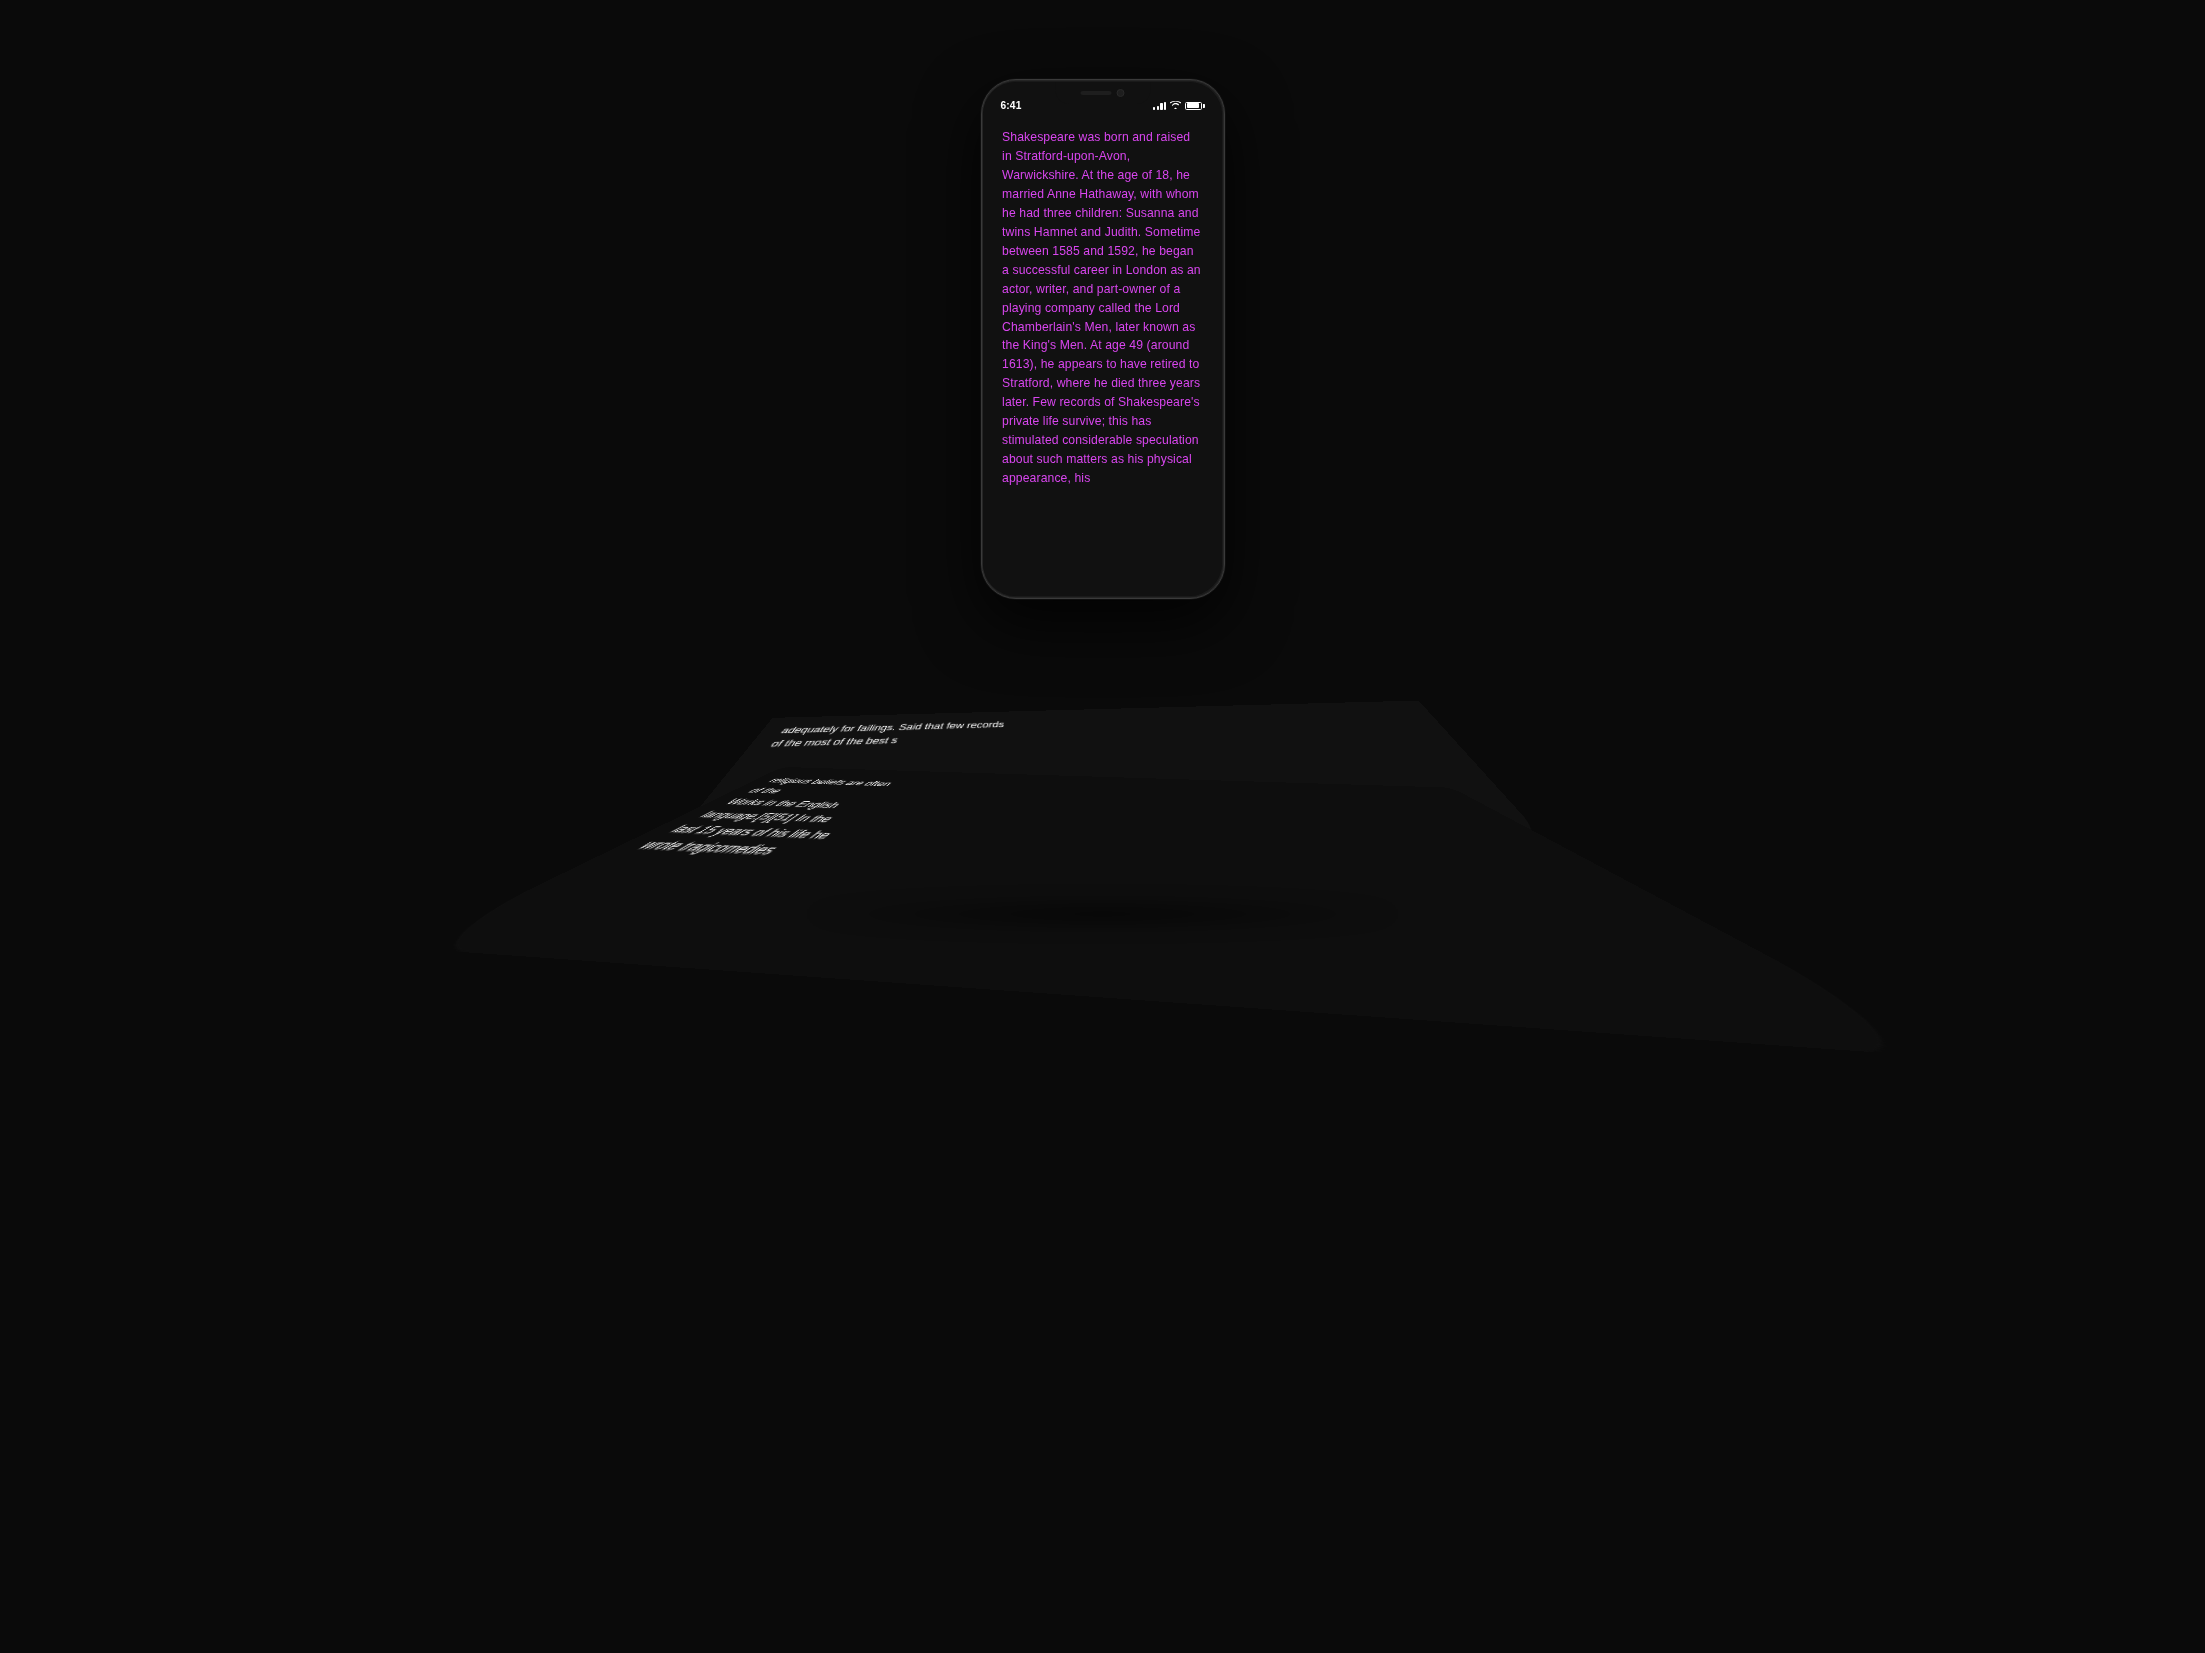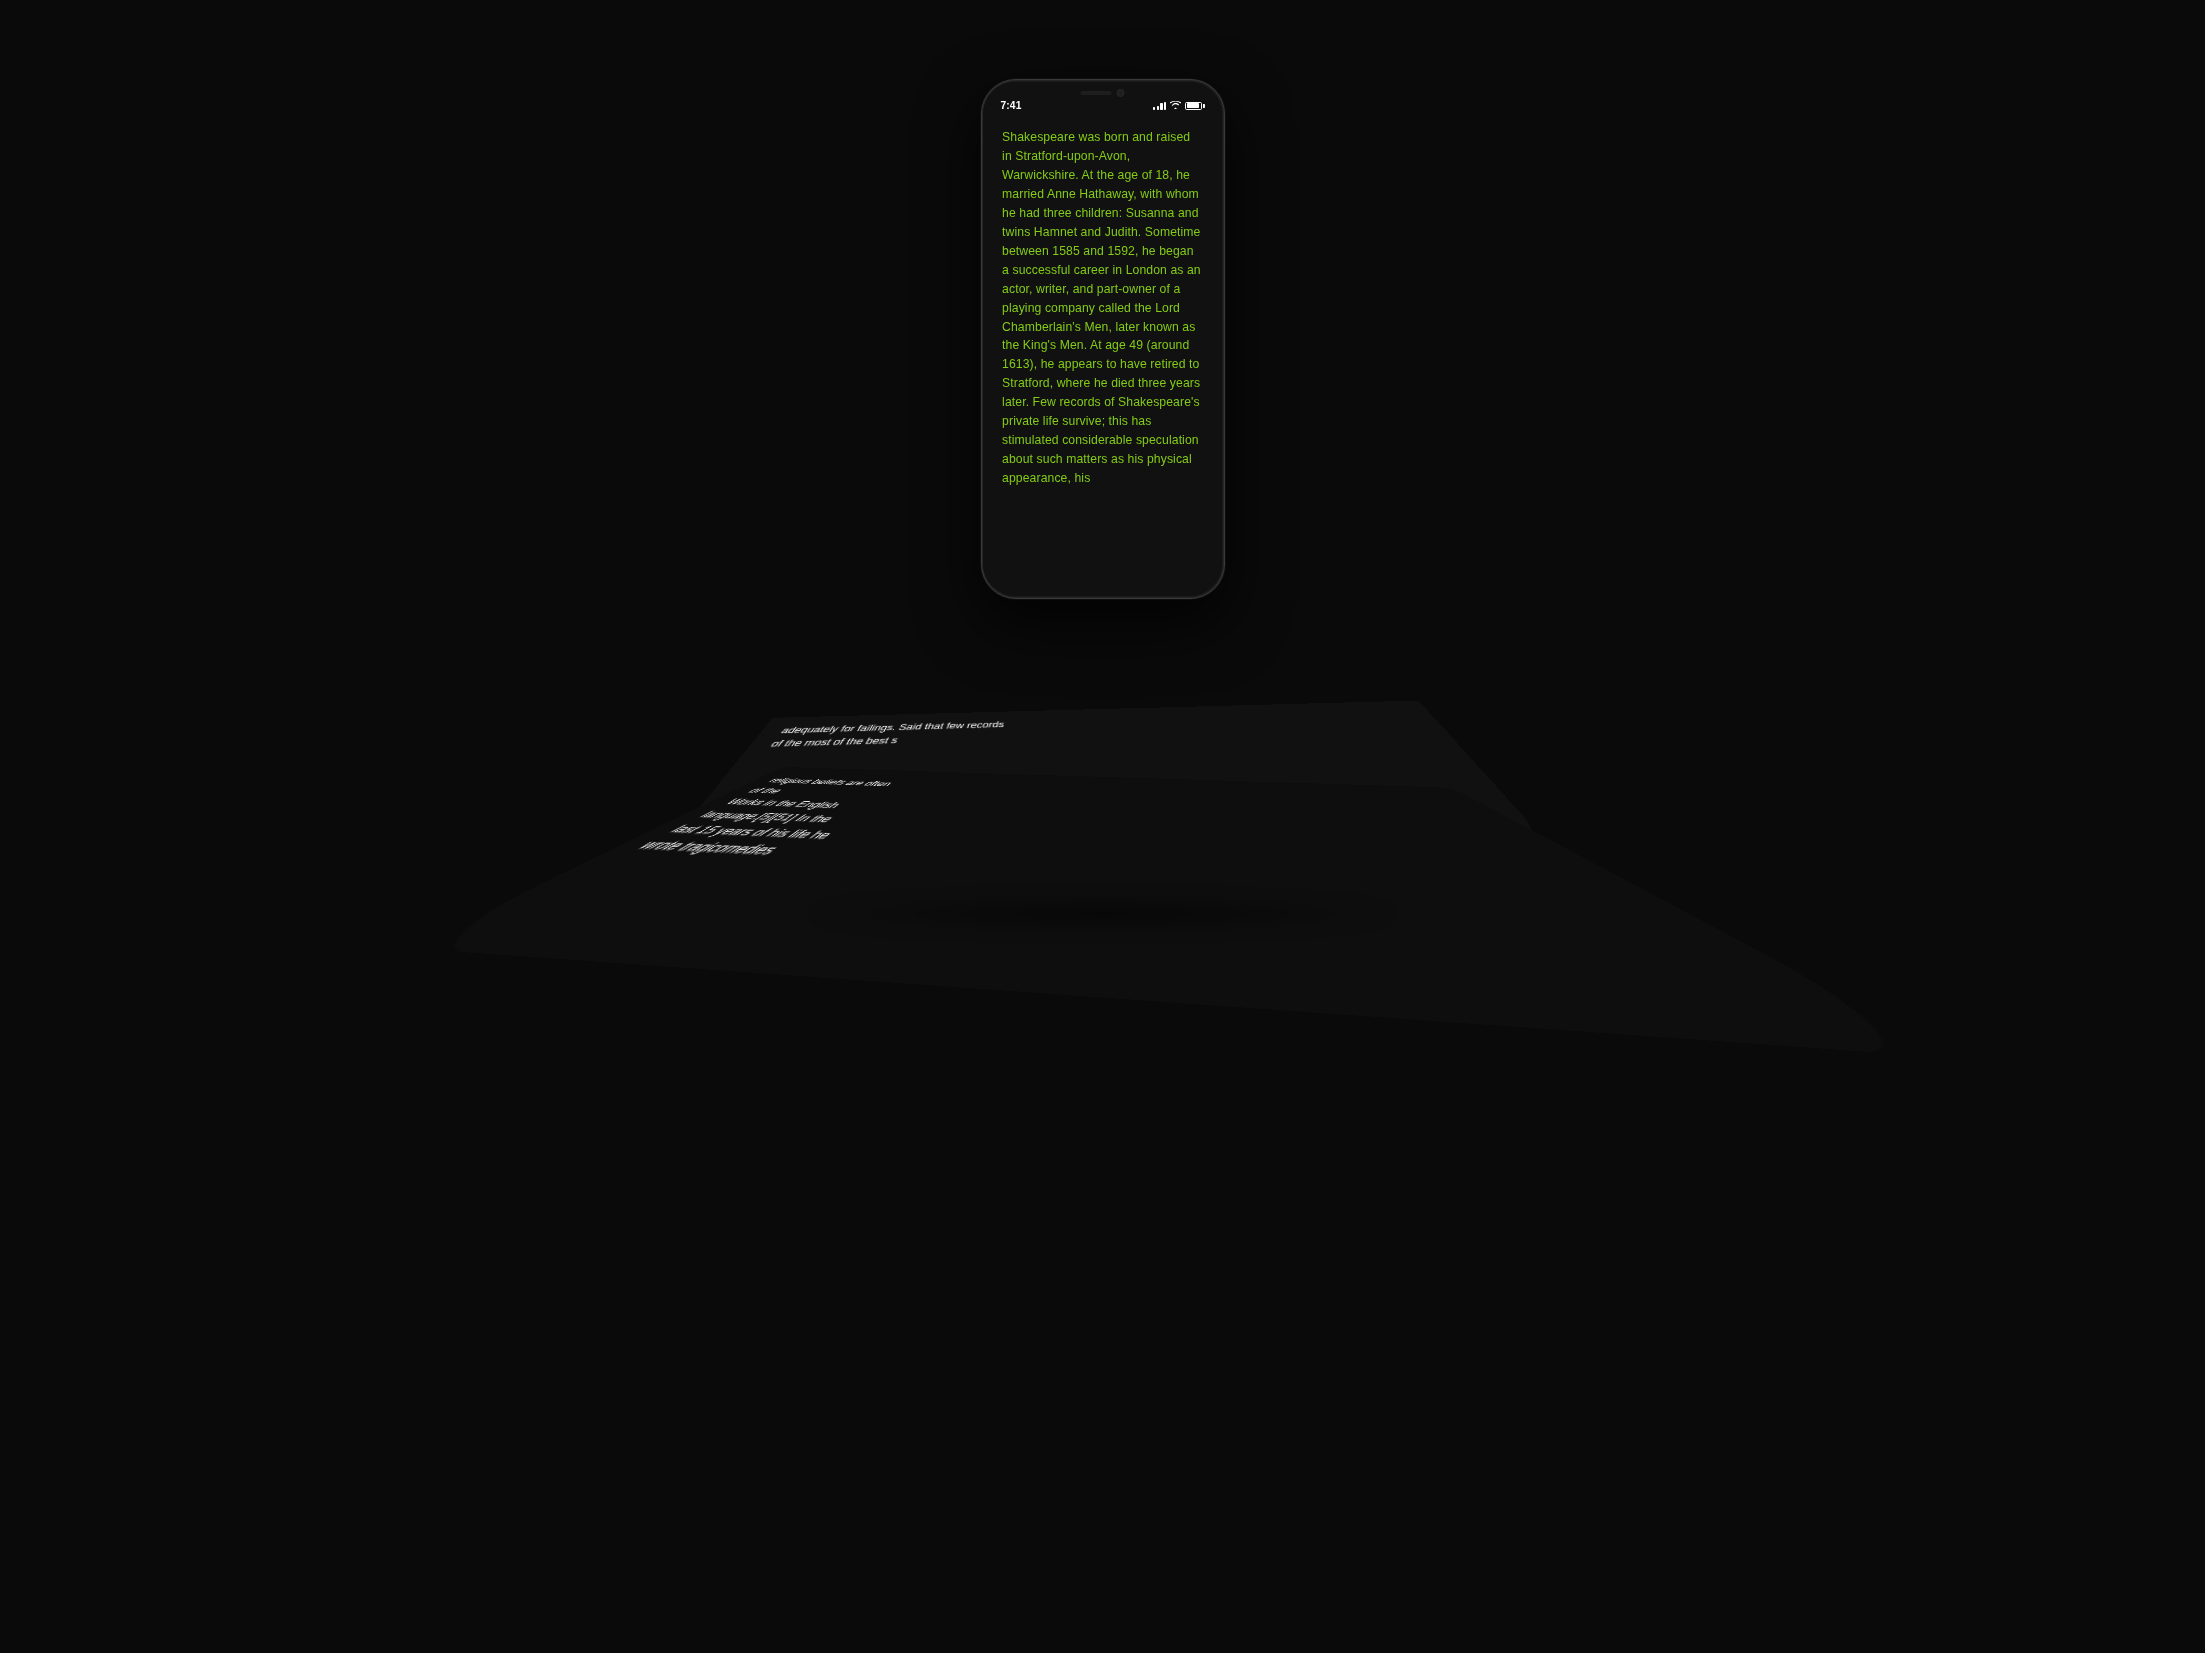--- a/index.html
+++ b/index.html
@@ -194,21 +194,21 @@
       position: absolute;
       top: 39px;
       left: 0;
       right: 0;
       bottom: 0;
       padding: 7.9px 19px 15.8px;
       overflow: hidden;
     }
 
     .phone-text {
-      color: #84cc16;
+      color: #d946ef;
       font-size: 12.2px;
       line-height: 1.55;
       font-weight: 400;
       letter-spacing: 0.1px;
     }
 
     
     .curl-container {
       position: relative;
       width: 100%;
@@ -271,21 +271,21 @@
   <div class="phone">
     <div class="phone-inner">
       <div class="phone-screen">
 
         <div class="notch">
           <div class="notch-speaker"></div>
           <div class="notch-camera"></div>
         </div>
 
         <div class="status-bar">
-          <span class="status-bar-left">7:41</span>
+          <span class="status-bar-left">6:41</span>
           <div class="status-bar-right">
             <div class="signal-bars">
               <span></span>
                 <span></span>
                 <span></span>
                 <span></span>
             </div>
             <span class="wifi-icon">
               <svg width="11" height="8.7" viewBox="0 0 14 11" fill="white">
                 <path d="M7 8.5c.8 0 1.5.7 1.5 1.5S7.8 11.5 7 11.5 5.5 10.8 5.5 10 6.2 8.5 7 8.5zm-3.5-2.8C4.6 4.6 5.8 4 7 4s2.4.6 3.5 1.7l1.2-1.2C10.2 3.1 8.7 2.5 7 2.5S3.8 3.1 2.3 5.5l1.2 1.2zm-2.7-2.7C2.3 1.7 4.5.5 7 .5s4.7 1.2 6.2 2.5L14.4 1.8C12.5.7 9.9 0 7 0S1.5.7 -.4 1.8l1.2 1.2z"></path>

